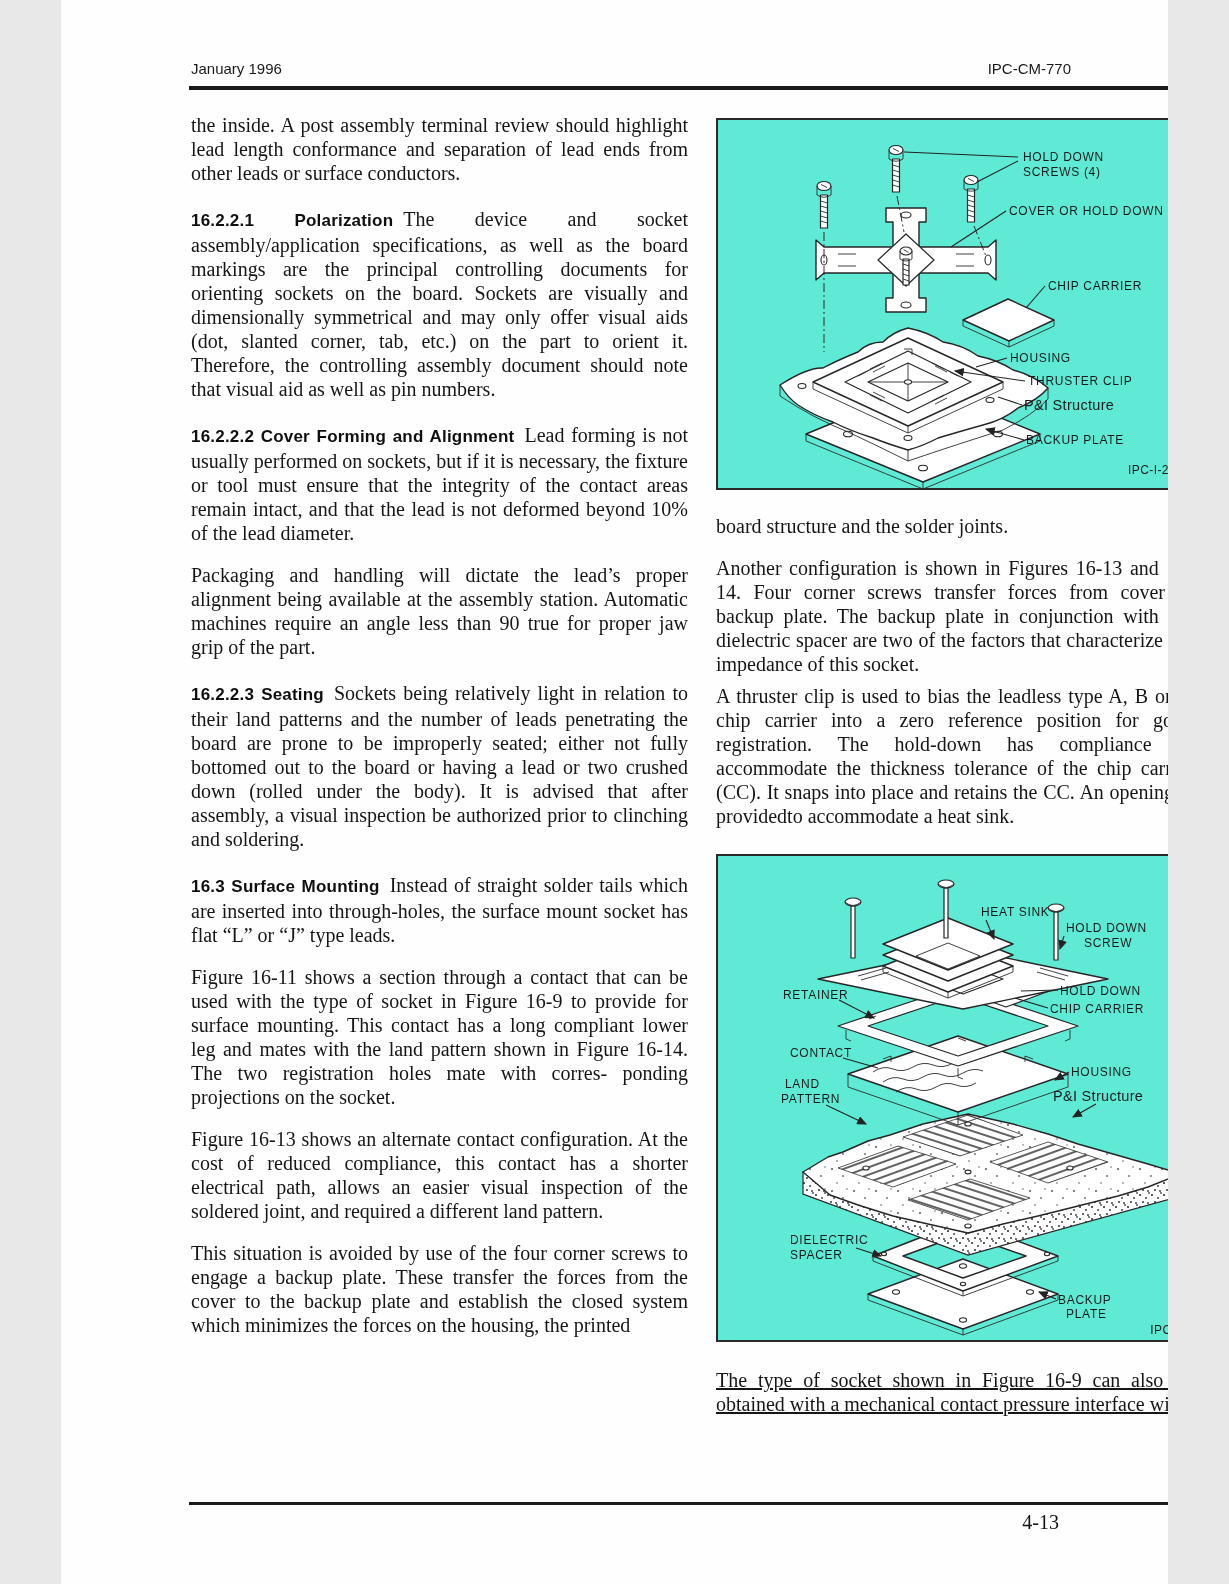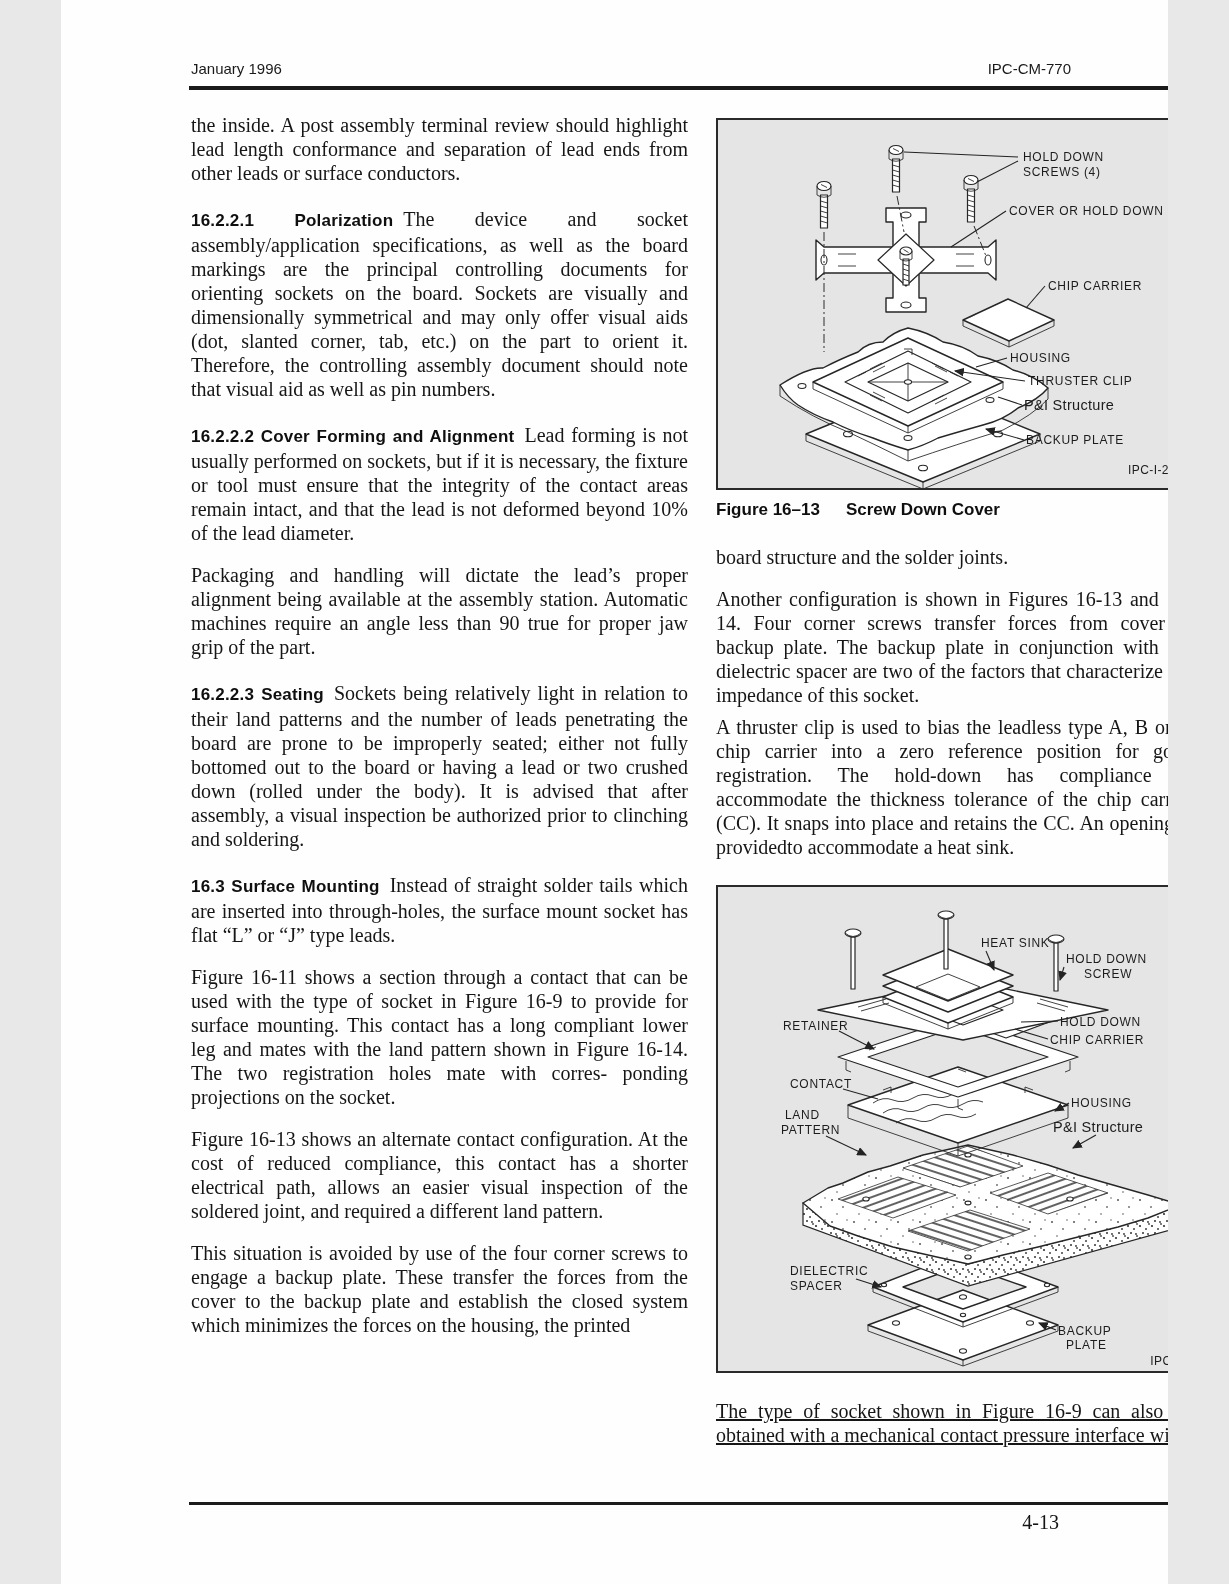--- a/index.html
+++ b/index.html
@@ -9,21 +9,21 @@
   .hdr-rule{position:absolute;left:128px;top:86px;width:1004px;height:4px;background:#1b1b1b;}
   .ftr-rule{position:absolute;left:128px;top:1502px;width:1004px;height:3px;background:#1b1b1b;}
   .page-num{position:absolute;right:109px;top:1511px;font:20px "Liberation Serif",serif;color:#141414;}
   .content{position:absolute;left:130px;top:105px;width:1002px;display:flex;}
   .col-left{width:497px;margin-right:28px;}
   .col-right{width:477px;}
   .body{font:20px/24px "Liberation Serif",serif;text-align:justify;margin:0 0 18px;color:#161616;}
   .first{margin-top:8px;}
   .sec{margin-top:22px;}
   .sec-head{font:bold 17px/24px "Liberation Sans",sans-serif;letter-spacing:.2px;margin-right:10px;color:#0f0f0f;white-space:nowrap;}
-  .fig-box{box-sizing:border-box;width:477px;border:2px solid #2a2a2a;background:#e5e5e5;}
+  .fig-box{box-sizing:border-box;width:477px;border:2px solid #2a2a2a;background:#5eead4;}
   .fig-box svg{display:block;}
   .rc-fig1{margin-top:13px;height:372px;}
   .rc-fig2{margin-top:26px;height:488px;}
   .fig-caption{display:flex;gap:26px;font:bold 17px/22px "Liberation Sans",sans-serif;color:#0f0f0f;margin:9px 0 0;}
   .rc-p-board{margin-top:24px;}
   .tight{margin-bottom:8px;}
   .rc-p-last{margin-top:26px;text-decoration:underline;}
   .lnthin{stroke:#2c2c2c;stroke-width:.9;fill:none;}
   .face{fill:#ffffff;stroke:#262626;stroke-width:1.4;stroke-linejoin:round;}
   .face2{fill:#ffffff;stroke:#262626;stroke-width:1.2;stroke-linejoin:round;}
@@ -165,24 +165,20 @@
             <text class="fig-label" x="305" y="56">SCREWS (4)</text>
             <text class="fig-label" x="291" y="95">COVER OR HOLD DOWN</text>
             <text class="fig-label" x="330" y="170">CHIP CARRIER</text>
             <text class="fig-label" x="292" y="242">HOUSING</text>
             <text class="fig-label" x="310" y="265">THRUSTER CLIP</text>
             <text class="fig-label-lg" x="306" y="290">P&amp;I Structure</text>
             <text class="fig-label" x="308" y="324">BACKUP PLATE</text>
             <text class="fig-corner" x="465" y="354" text-anchor="end">IPC-I-247</text>
           </g>
         </svg>
-      </div>
-      <div class="fig-caption">
-        <span>Figure 16–13</span>
-        <span>Screw Down Cover</span>
       </div>
 
       <p class="body rc-p-board">board structure and the solder joints.</p>
       <p class="body tight">Another configuration is shown in Figures 16-13 and 16-14. Four corner screws transfer forces from cover to backup plate. The backup plate in conjunction with the dielectric spacer are two of the factors that characterize the impedance of this socket.</p>
       <p class="body">A thruster clip is used to bias the leadless type A, B or D chip carrier into a zero reference position for good registration. The hold-down has compliance to accommodate the thickness tolerance of the chip carrier (CC). It snaps into place and retains the CC. An opening is providedto accommodate a heat sink.</p>
 
       <div class="fig-box rc-fig2">
         <svg width="473" height="484" viewBox="0 0 473 484">
           <defs>
             <marker id="arr14" markerWidth="9" markerHeight="8" refX="8" refY="4" orient="auto">

